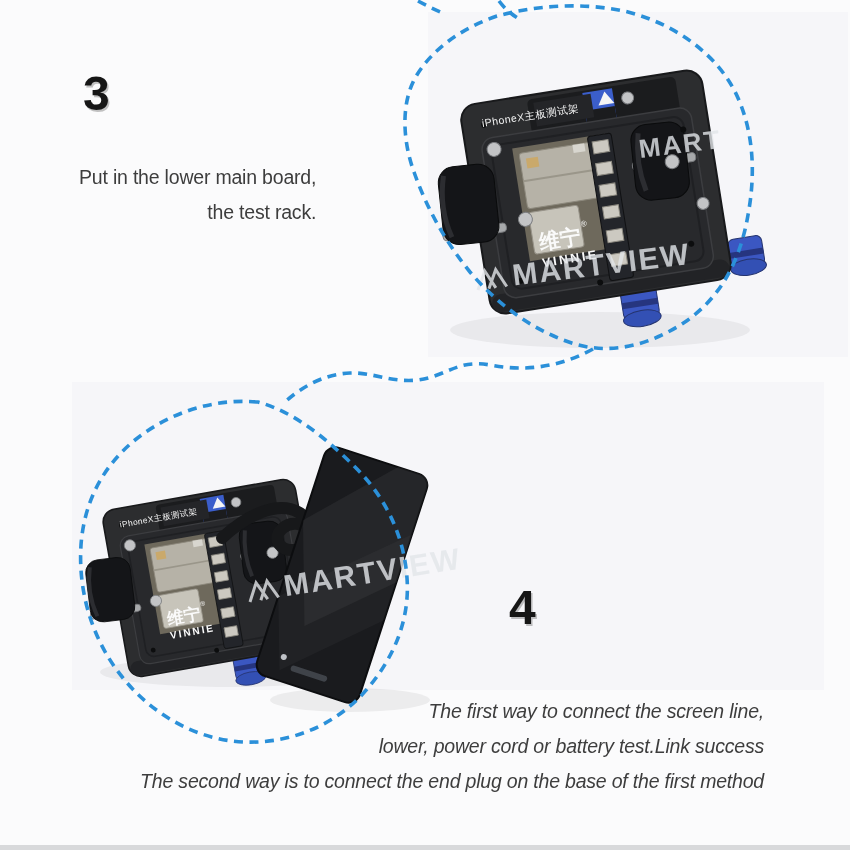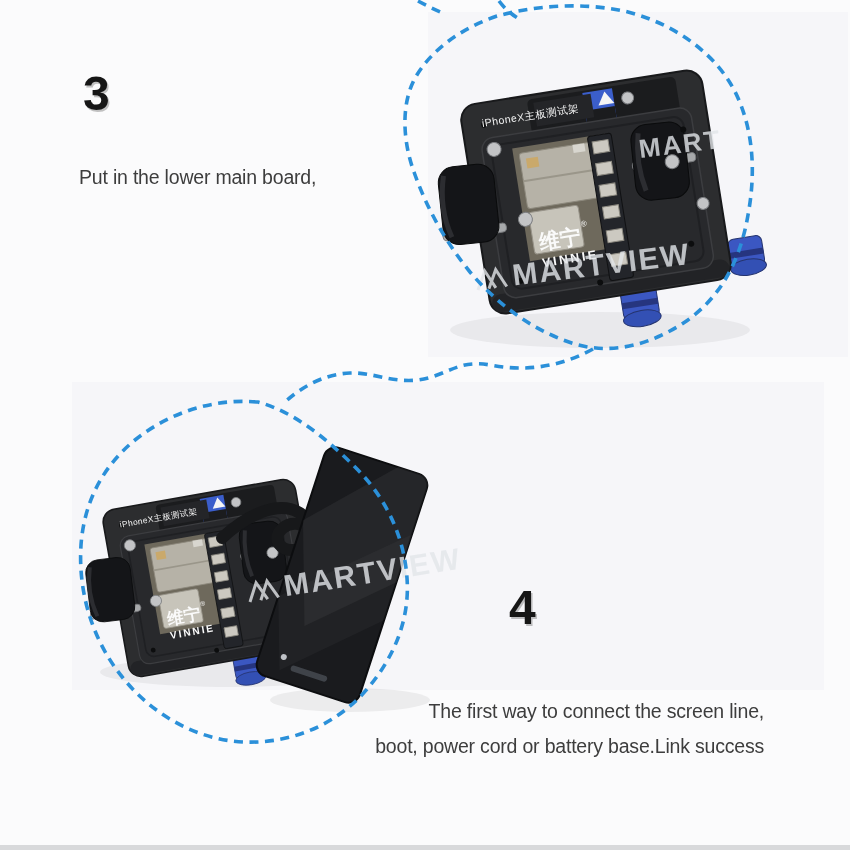--- a/index.html
+++ b/index.html
@@ -9,21 +9,21 @@
   #photo-bg-1{left:428px;top:12px;width:420px;height:345px;}
   #photo-bg-2{left:72px;top:382px;width:752px;height:308px;}
   #scene{position:absolute;left:0;top:0;}
   .step-number{position:absolute;font-size:48px;font-weight:800;color:#161616;
                text-shadow:1.5px 1.5px 0 rgba(120,120,120,.45);line-height:1;}
   #step3-number{left:83px;top:70px;}
   #step4-number{left:509px;top:584px;}
   .step-text{position:absolute;font-size:19.5px;color:#3d3d3d;letter-spacing:-0.2px;}
   .step-text .line{white-space:nowrap;line-height:35.2px;}
   #step3-text{left:79px;top:160px;text-align:right;}
-  #step4-text{left:40px;right:86px;top:694px;text-align:right;}
+  #step4-text{left:40px;right:86px;top:694px;text-align:right;font-style:italic;}
   #bottom-strip{position:absolute;left:0;bottom:0;width:850px;height:5px;background:#d8d9db;}
   text{font-family:"Liberation Sans","DejaVu Sans",sans-serif;}
   .dash{fill:none;stroke:#2b90d9;stroke-width:3.6;stroke-dasharray:9 6.5;}
   .wm{fill:#e3e6ea;opacity:.8;font-weight:bold;letter-spacing:2px;}
   .wm-glyph{stroke:#e3e6ea;opacity:.8;fill:none;stroke-width:3;}
 </style>
 </head>
 <body>
 
 <div id="page">
@@ -148,22 +148,24 @@
       <path class="dash" d="M 258,402 C 215,398 170,412 135,440 C 103,466 84,502 81,545 C 78,592 92,640 123,678 C 152,714 196,740 244,742 C 292,744 338,724 368,688 C 395,656 410,618 407,578 C 404,536 386,498 356,468 C 328,440 295,412 258,402 Z"></path>
       <path class="dash" d="M 593,349 C 560,367 525,372 490,365 C 458,359 447,376 418,380 C 392,383 372,372 350,373 C 325,374 303,386 286,401"></path>
       <path class="dash" d="M 499,1 C 505,9 512,15 521,20"></path>
       <path class="dash" d="M 418,1 C 427,6 436,10 445,14"></path>
     </g>
   </svg>
 
   <div id="step3-number" class="step-number">3</div>
   <div id="step3-text" class="step-text">
     <div class="line">Put in the lower main board,</div>
+    <div class="line">the test rack.</div>
   </div>
 
   <div id="step4-number" class="step-number">4</div>
   <div id="step4-text" class="step-text">
     <div class="line">The first way to connect the screen line,</div>
-    <div class="line">boot, power cord or battery base.Link success</div>
+    <div class="line">lower, power cord or battery test.Link success</div>
+    <div class="line">The second way is to connect the end plug on the base of the first method</div>
   </div>
 
   <div id="bottom-strip"></div>
 </div>
 
 </body></html>

